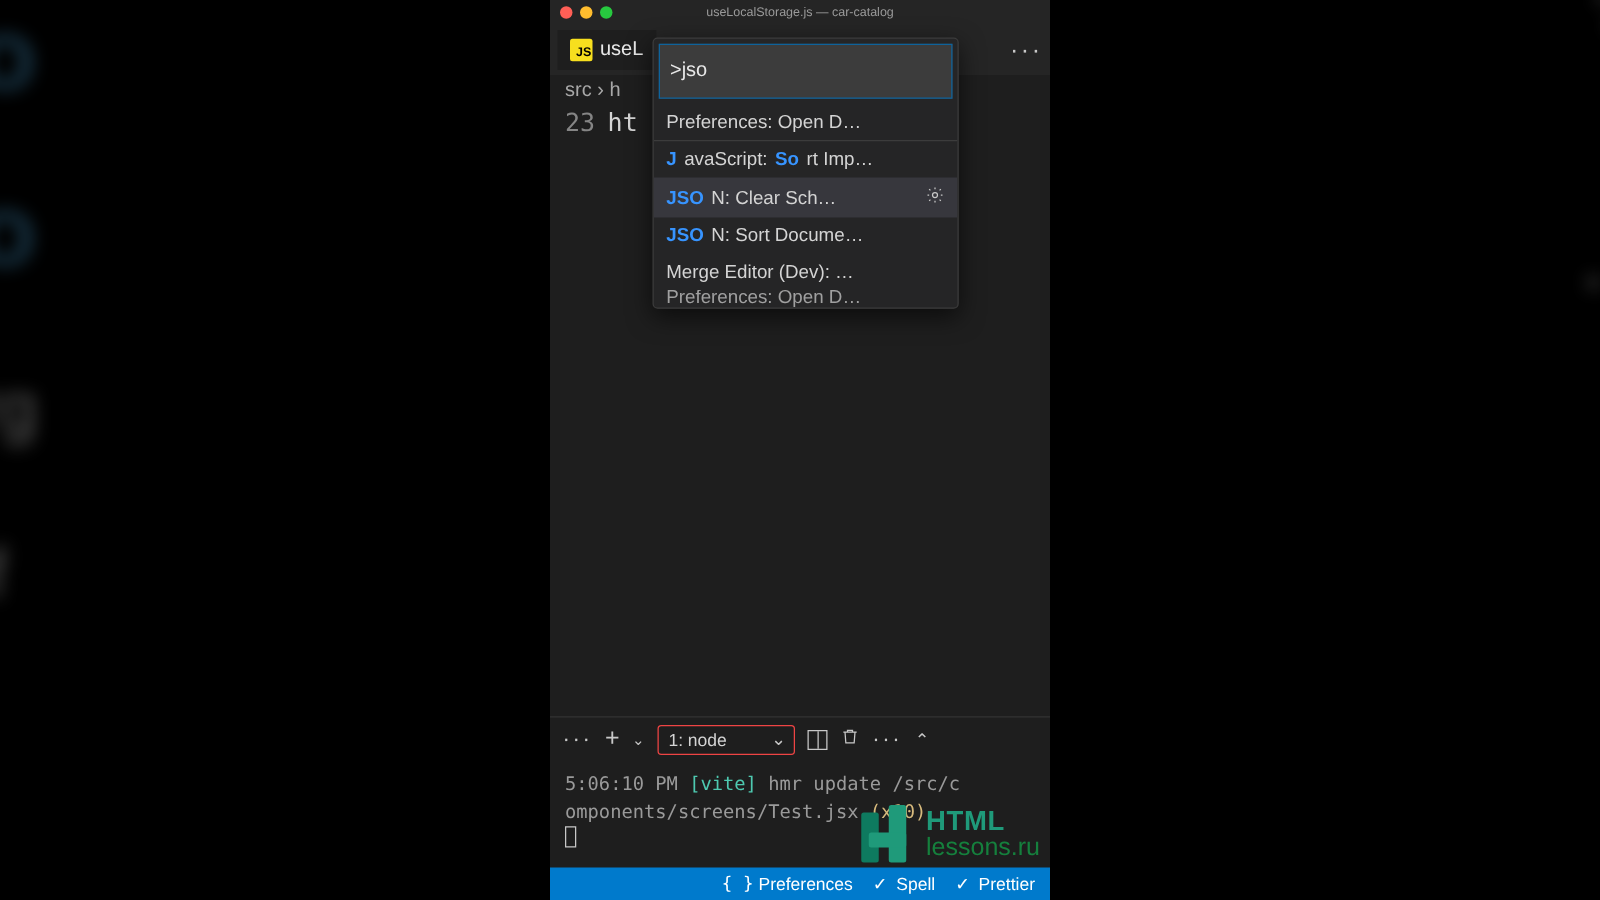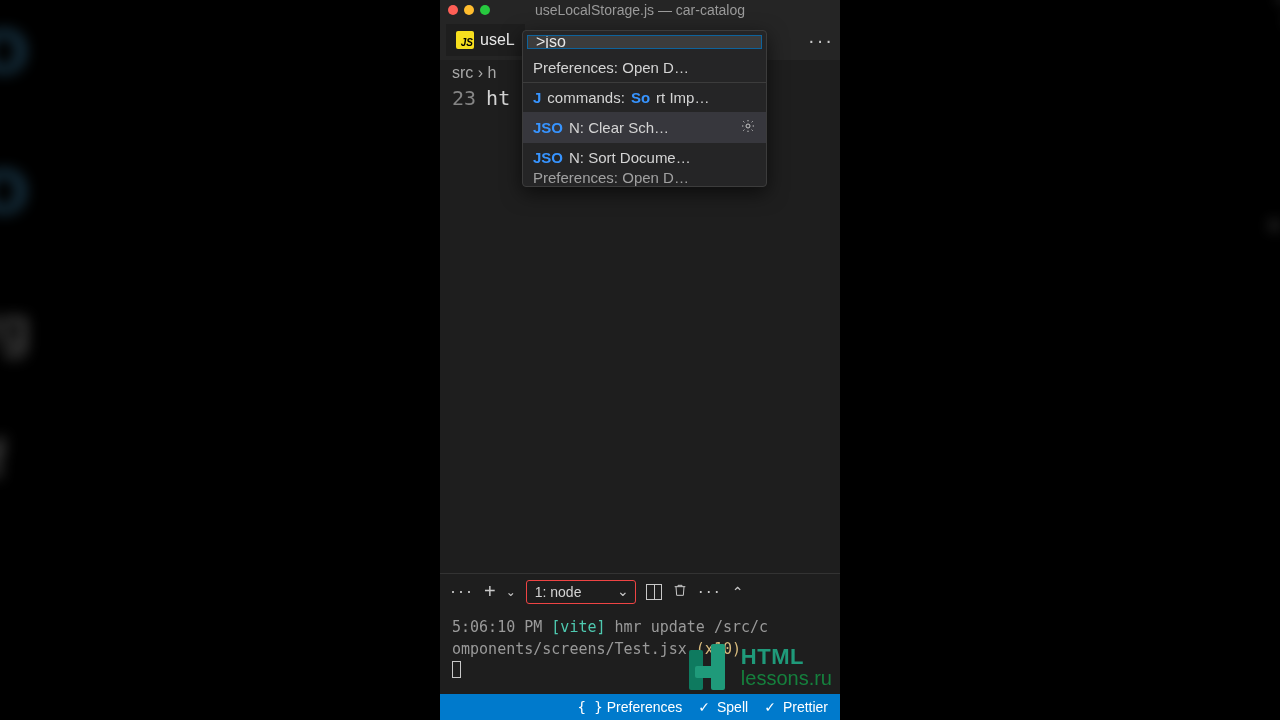--- a/index.html
+++ b/index.html
@@ -71,21 +71,21 @@
     left: 8px;
   }
   .traffic .dot { width: 10px; height: 10px; border-radius: 50%; }
   .traffic .red { background: #ff5f56; }
   .traffic .yellow { background: #ffbd2e; }
   .traffic .green { background: #27c93f; }
   .titlebar .title {
     flex: 1;
     text-align: center;
     color: #9a9a9a;
-    font-size: 14px;
+    font-size: 10px;
   }
   .tabbar {
     height: 40px;
     background: #252525;
     display: flex;
     align-items: center;
     padding: 0 6px;
     gap: 6px;
   }
   .tab {
@@ -94,21 +94,21 @@
     gap: 6px;
     background: #1e1e1e;
     padding: 6px 10px;
     height: 32px;
     color: #e8e8e8;
     font-size: 16px;
   }
   .tab .js-icon {
     width: 18px; height: 18px; background: #f7df1e; border-radius: 2px;
     display: flex; align-items: flex-end; justify-content: flex-end;
-    color: #000; font-size: 10px; font-weight: 700; padding: 1px 1px; font-style: italic;
+    color: #000; font-size: 10px; font-weight: 700; padding: 1px 1px;
   }
   .tab-actions { margin-left: auto; color:#c8c8c8; font-size:20px; letter-spacing:2px;}
   .breadcrumb {
     padding: 4px 12px;
     color: #a8a8a8;
     font-size: 16px;
     background: #1e1e1e;
   }
   .editor-line {
     padding: 0 12px;
@@ -130,21 +130,21 @@
     z-index: 20;
     background: #252526;
     border: 1px solid #3c3c3c;
     border-radius: 4px;
     box-shadow: 0 6px 20px rgba(0,0,0,0.6);
     display: flex;
     flex-direction: column;
   }
   .cp-input {
     margin: 4px;
-    height: 14px;
+    height: 44px;
     background: #3c3c3c;
     border: 1px solid #0e639c;
     color: #e8e8e8;
     font-size: 16px;
     padding: 0 8px;
     font-family: inherit;
     outline: none;
   }
   .cp-list { display: flex; flex-direction: column; font-size: 15px; max-height: 270px; overflow:hidden;}
   .cp-item {
@@ -337,36 +337,39 @@
 </div>
 
 <div class="command-palette">
   <input class="cp-input" value="&gt;jso" style="">
   <div class="cp-list">
     <div class="cp-item">Preferences: Open D…</div>
     <div class="cp-divider"></div>
     <div id="other-items">
         <div class="cp-item">
           <span class="hl">J</span>
-          <span>commands: </span>
+          <span>avaScript: </span>
           <span class="hl">So</span>
           <span>rt Imp…</span>
         </div>
         <div class="cp-item hover">
           <span class="hl">JSO</span>
           <span>N: Clear Sch…</span>
           <span class="gear" style="margin-left:auto"><svg viewBox="0 0 24 24" width="16" height="16" stroke="#c8c8c8" fill="none" stroke-width="1.5">
               <circle cx="12" cy="12" r="3"></circle>
               <path d="M12 3v2M12 19v2M5 5l1.5 1.5M17.5 17.5L19 19M3 12h2M19 12h2M5 19l1.5-1.5M17.5 6.5L19 5"></path>
             </svg></span>
         </div>
         <div class="cp-item">
           <span class="hl">JSO</span>
           <span>N: Sort Docume…</span>
         </div>
+        <div class="cp-item">
+          <span>Merge Editor (Dev): …</span>
+        </div>
         <div class="cp-item" style="height: 14px; padding-top: 2px; opacity: 0.7; overflow: hidden;">
           <span>Preferences: Open D…</span>
         </div>
       </div>
   </div>
 </div>
 
 <div class="watermark">
   <div class="wm-logo">
     <div class="bar v1"></div>

